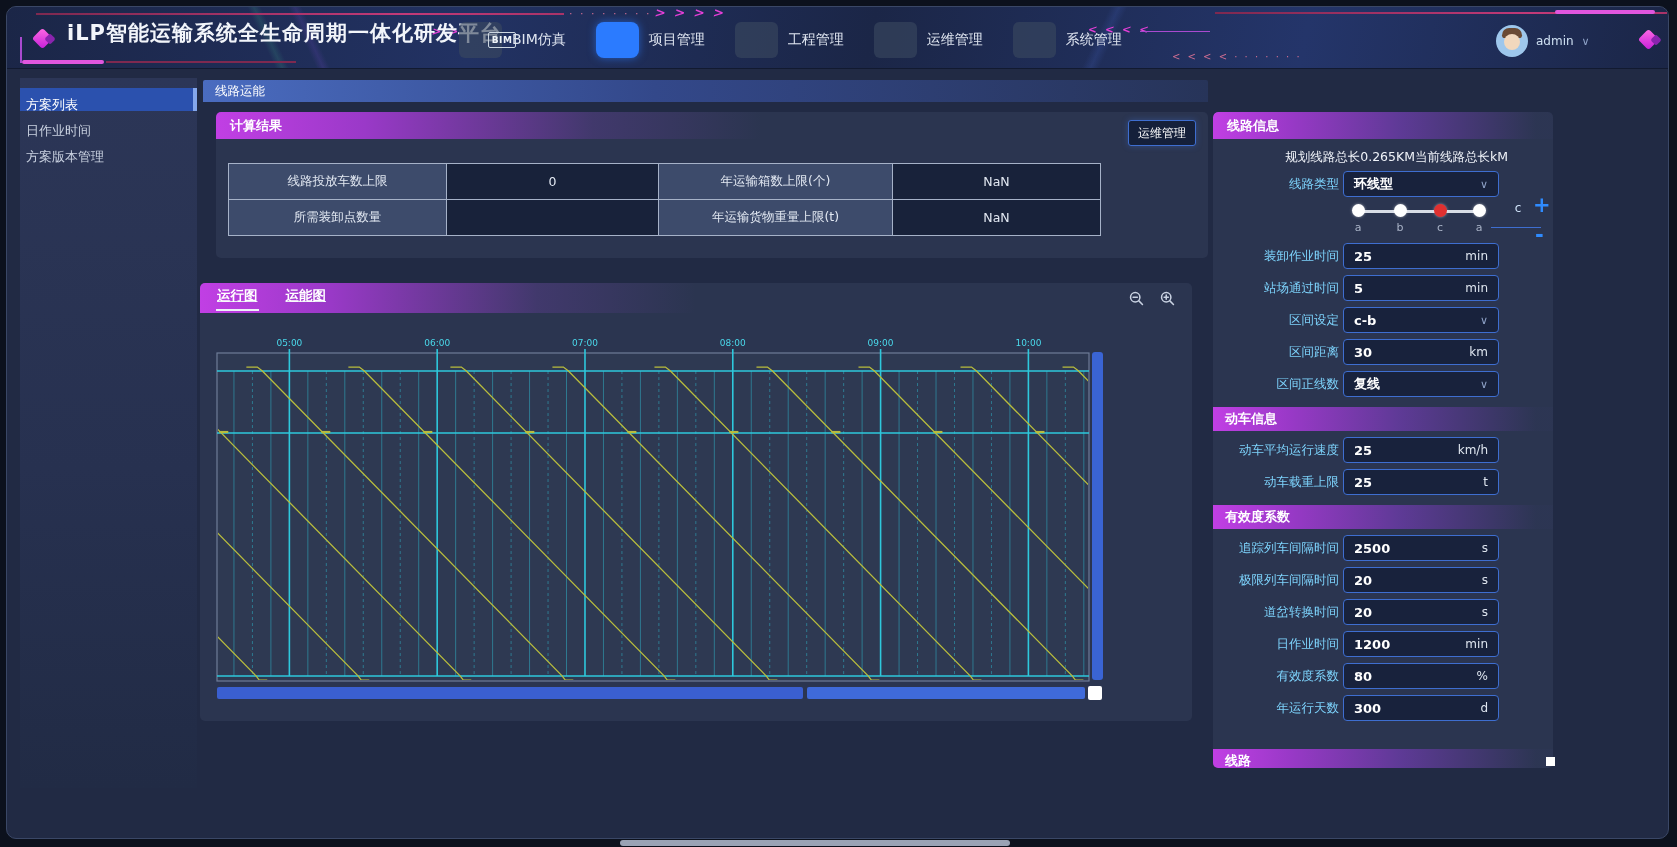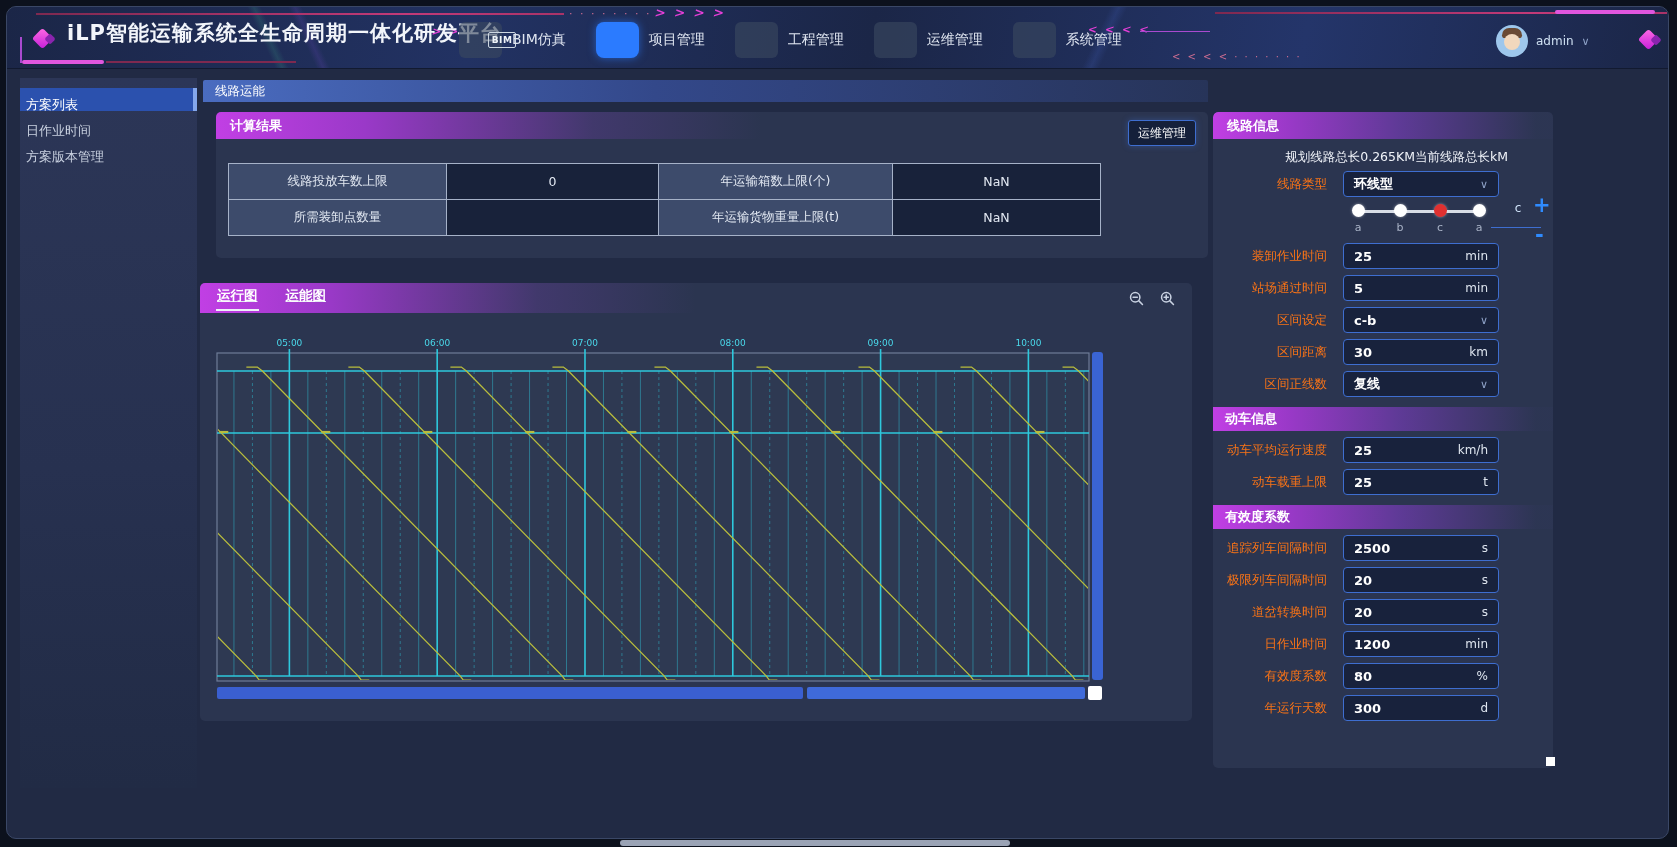--- a/index.html
+++ b/index.html
@@ -100,21 +100,21 @@
   #chart-svg-wrap { position:absolute; left:16px; top:54px; }
   #v-scroll { left:892px; top:69px; width:11px; height:328px; background:#3a64d4; border-radius:3px; cursor:pointer; }
   .h-seg { top:404px; height:12px; background:#3a5fd0; border-radius:2px; cursor:pointer; }
   #h-thumb { left:888px; top:403px; width:14px; height:14px; background:#ffffff; border-radius:2px; cursor:pointer; }
 
   
   #right-panel { left:1213px; top:112px; width:340px; height:656px; overflow:hidden; }
   #rp-head { background:linear-gradient(90deg,#c13fe4 0%,#9a39c8 22%,#5e3a96 55%,rgba(55,58,105,.12) 95%); border-radius:5px 5px 0 0; }
   #rp-summary { margin:10px 45px 0 0; text-align:right; font-size:12.5px; color:#f0f3f9; height:16px; }
   .rp-row { display:flex; align-items:center; margin:6px 0 0 4px; }
-  .rp-label { width:126px; text-align:right; padding-right:16px; font-size:12.5px; color:#f97316; flex:0 0 auto; }
+  .rp-label { width:126px; text-align:right; padding-right:4px; font-size:12.5px; color:#7dd3fc; flex:0 0 auto; }
   .rp-ctl { width:156px; height:26px; border:1px solid #3e6ed0; border-radius:4px; background:#18223c;
     display:flex; align-items:center; padding:0 10px; cursor:pointer;gap:44px; }
   .rp-ctl .v { font-size:13px; color:#fff; font-weight:bold; }
   .rp-ctl .unit { margin-left:auto; font-size:12px; color:#dfe6f0; font-weight:normal; }
   .rp-ctl .chev { margin-left:auto; }
   .rp-sec { height:24px; line-height:24px; padding-left:12px; color:#fff; font-weight:bold; font-size:13px;
     margin-top:10px;
     background:linear-gradient(90deg,#c13fe4 0%,#9a39c8 22%,#5e3a96 55%,rgba(55,58,105,.12) 95%); }
   .rp-sec.partial { margin-top:28px; }
 
@@ -490,16 +490,17 @@
           <span class="unit">%</span>
         </div>
       </div>
       <div class="rp-row">
         <div class="rp-label">年运行天数</div>
         <div class="rp-ctl">
           <span class="v">300</span>
           <span class="unit">d</span>
         </div>
       </div>
+      <div class="rp-sec partial">线路</div>
     </div>
 </div>
 <div id="rp-corner" class="abs"></div>
 <div id="page-scrollbar" class="abs"></div>
 
 </body></html>

